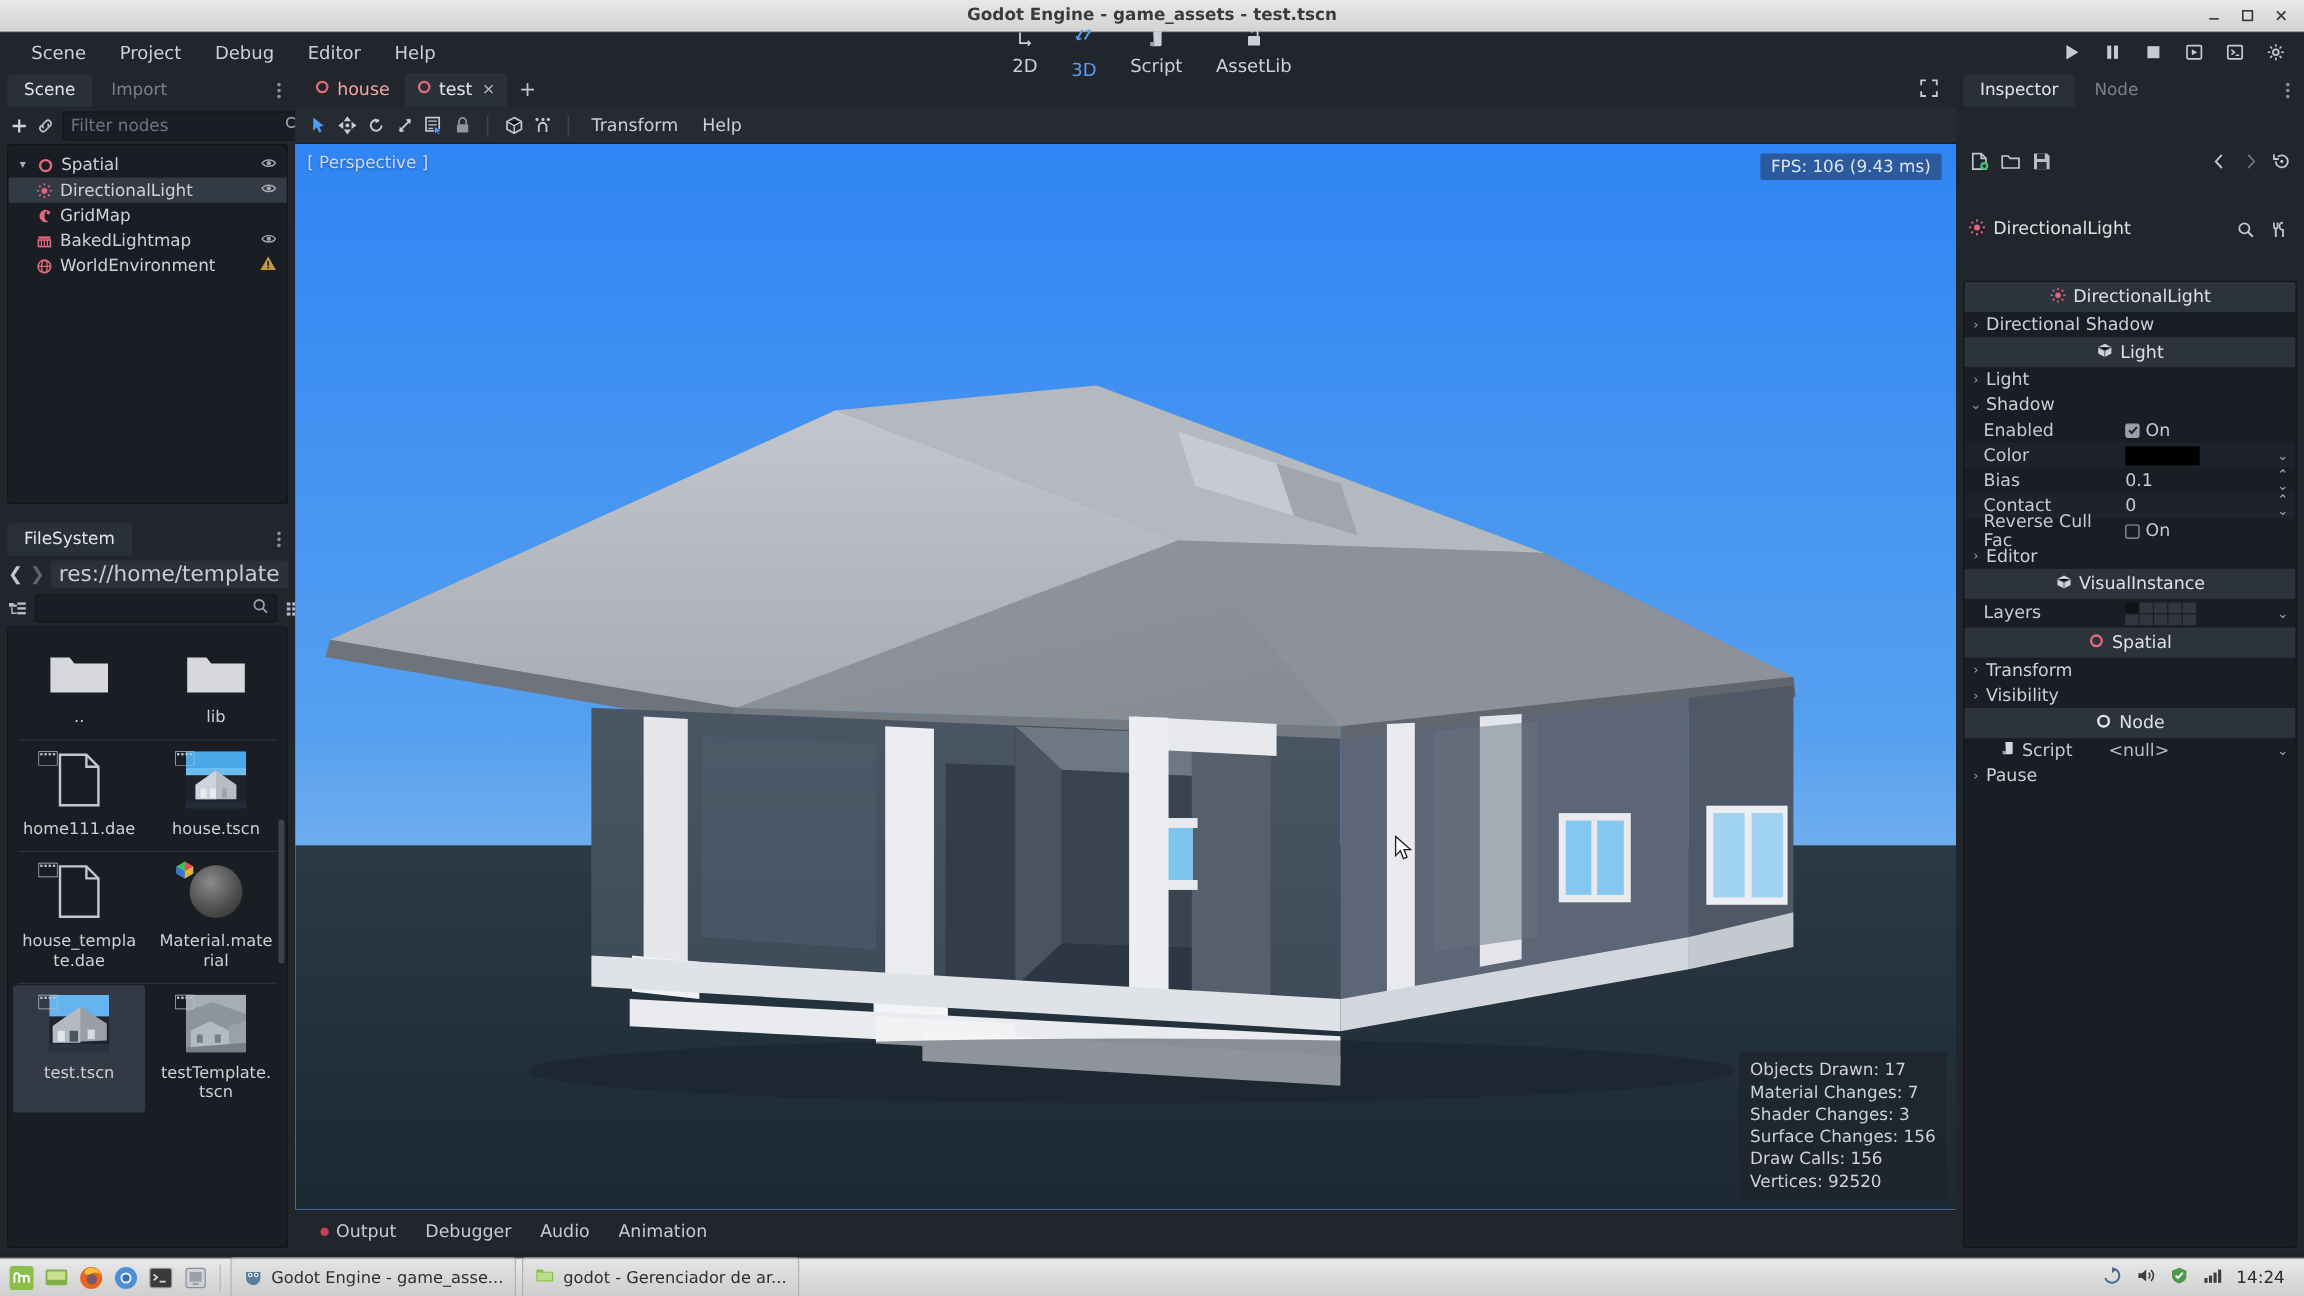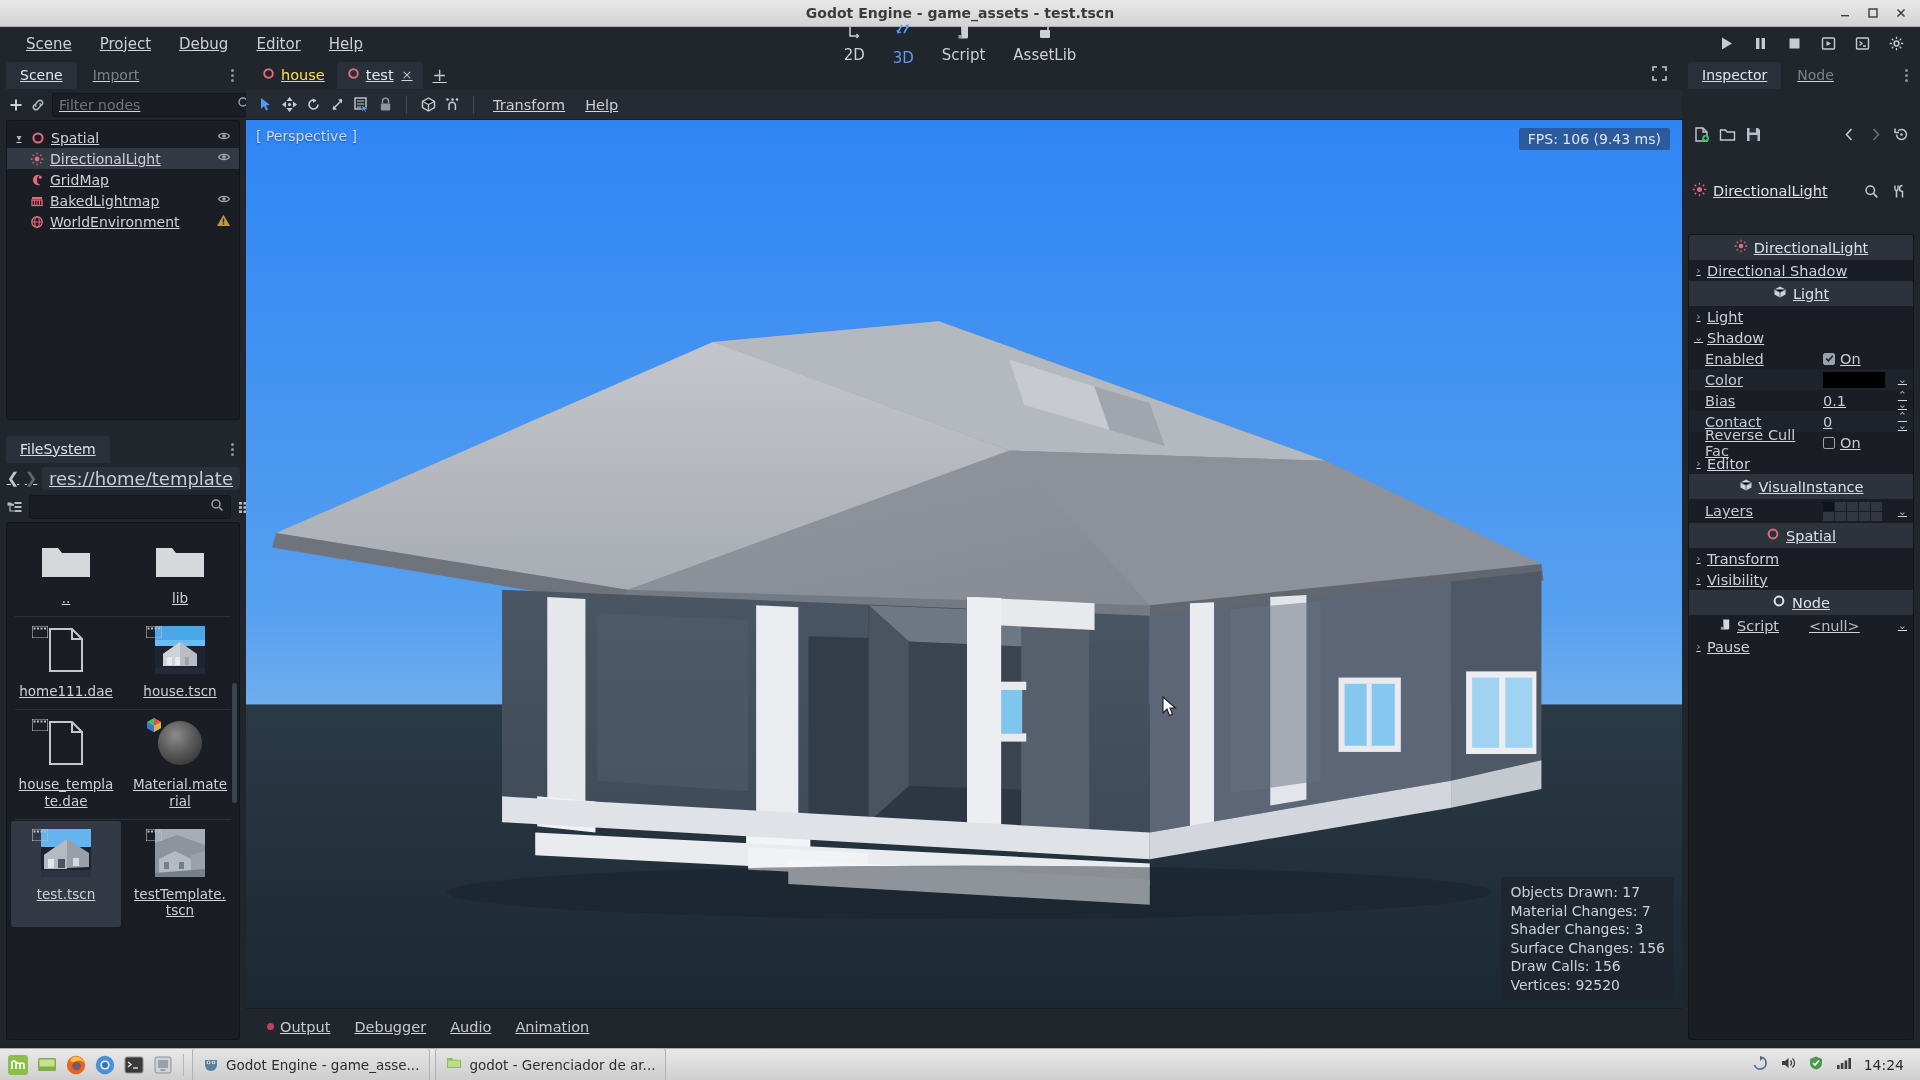--- a/index.html
+++ b/index.html
@@ -2,21 +2,21 @@
 <html><head>
 <meta charset="utf-8">
 <style>
   * { box-sizing: border-box; margin: 0; padding: 0; }
   html, body {
     width: 1920px; height: 1080px; overflow: hidden;
     font-family: "DejaVu Sans", "Liberation Sans", sans-serif;
     background: #1d2229; color: #d4d6db;
     font-size: 15px; -webkit-font-smoothing: antialiased;
   }
-  #app { position: relative; width: 1920px; height: 1080px; text-decoration: underline; }
+  #app { position: relative; width: 1920px; height: 1080px; }
 
   
   .titlebar {
     height: 27px; background: linear-gradient(#e8e8e8, #d3d3d3);
     border-bottom: 1px solid #b0b0b0;
     display: flex; align-items: center; position: relative;
   }
   .titlebar-title {
     position: absolute; left: 0; right: 0; text-align: center;
     color: #3b3b3b; font-size: 14px; font-weight: bold;
@@ -118,21 +118,21 @@
   .fs-label { font-size: 13.5px; color: #cdd0d6; text-align: center; line-height: 1.25; margin-top: 3px; word-break: break-word; max-width: 96px; }
   .fs-sep { grid-column: 1 / -1; height: 1px; background: #2c323b; margin: 1px 4px; }
   .fs-badge { position: absolute; left: -3px; top: 0px; }
   .fs-scroll { position: absolute; right: 2px; top: 160px; width: 5px; height: 120px; background: #3c4350; border-radius: 3px; }
 
   
   .centercol { flex: 1; display: flex; flex-direction: column; background: #21252c; min-width: 0; }
   .scene-tabs { display: flex; align-items: center; height: 30px; padding: 0 6px; gap: 2px; position: relative; }
   .scene-tab {
     display: flex; align-items: center; gap: 6px; padding: 5px 10px 6px 10px;
-    font-size: 14.5px; color: #fde047; cursor: pointer; border-radius: 3px 3px 0 0;
+    font-size: 14.5px; color: #fca5a5; cursor: pointer; border-radius: 3px 3px 0 0;
   }
   .scene-tab.active { background: #2a303a; color: #e6e8ec; }
   .tab-close { font-size: 13px; color: #b9bdc4; margin-left: 2px; }
   .plus-tab { padding: 2px 8px; color: #c0c4cb; cursor: pointer; font-size: 17px; }
   .expand-icon { margin-left: auto; padding-right: 8px; cursor: pointer; }
 
   .vp-toolbar {
     height: 30px; background: #262b33; display: flex; align-items: center; gap: 2px;
     padding: 0 8px; border-bottom: 1px solid #1a1e24;
   }
@@ -153,21 +153,21 @@
 
   
   .bottompanel {
     height: 36px; background: #21252c; display: flex; align-items: center;
     padding-left: 10px; gap: 2px; border-top: 1px solid #1a1e24;
   }
   .bp-tab { display: flex; align-items: center; gap: 6px; padding: 5px 11px; font-size: 14.5px; color: #c7cad1; cursor: pointer; border-radius: 3px; }
   .bp-dot { width: 7px; height: 7px; border-radius: 50%; background: #c0425a; }
 
   
-  .rightdock { width: 238px; background: #21252c; padding: 0 6px 4px 6px; display: flex; flex-direction: column; gap: 30px; }
+  .rightdock { width: 290px; background: #21252c; padding: 0 6px 4px 6px; display: flex; flex-direction: column; gap: 30px; }
   .insp-toolbar { display: flex; align-items: center; height: 28px; gap: 4px; padding: 0 2px; }
   .insp-spacer { flex: 1; }
   .insp-node {
     display: flex; align-items: center; gap: 6px; height: 26px; padding: 0 4px; font-size: 14.5px; color: #dfe1e6;
   }
   .insp-body { flex: 1; background: #1a1e24; border: 1px solid #12151a; border-radius: 3px; overflow: hidden; }
 
   .insp-section {
     display: flex; align-items: center; justify-content: center; gap: 6px;
     height: 25px; background: #2d333d; font-size: 14.5px; color: #dde0e5; cursor: pointer;

